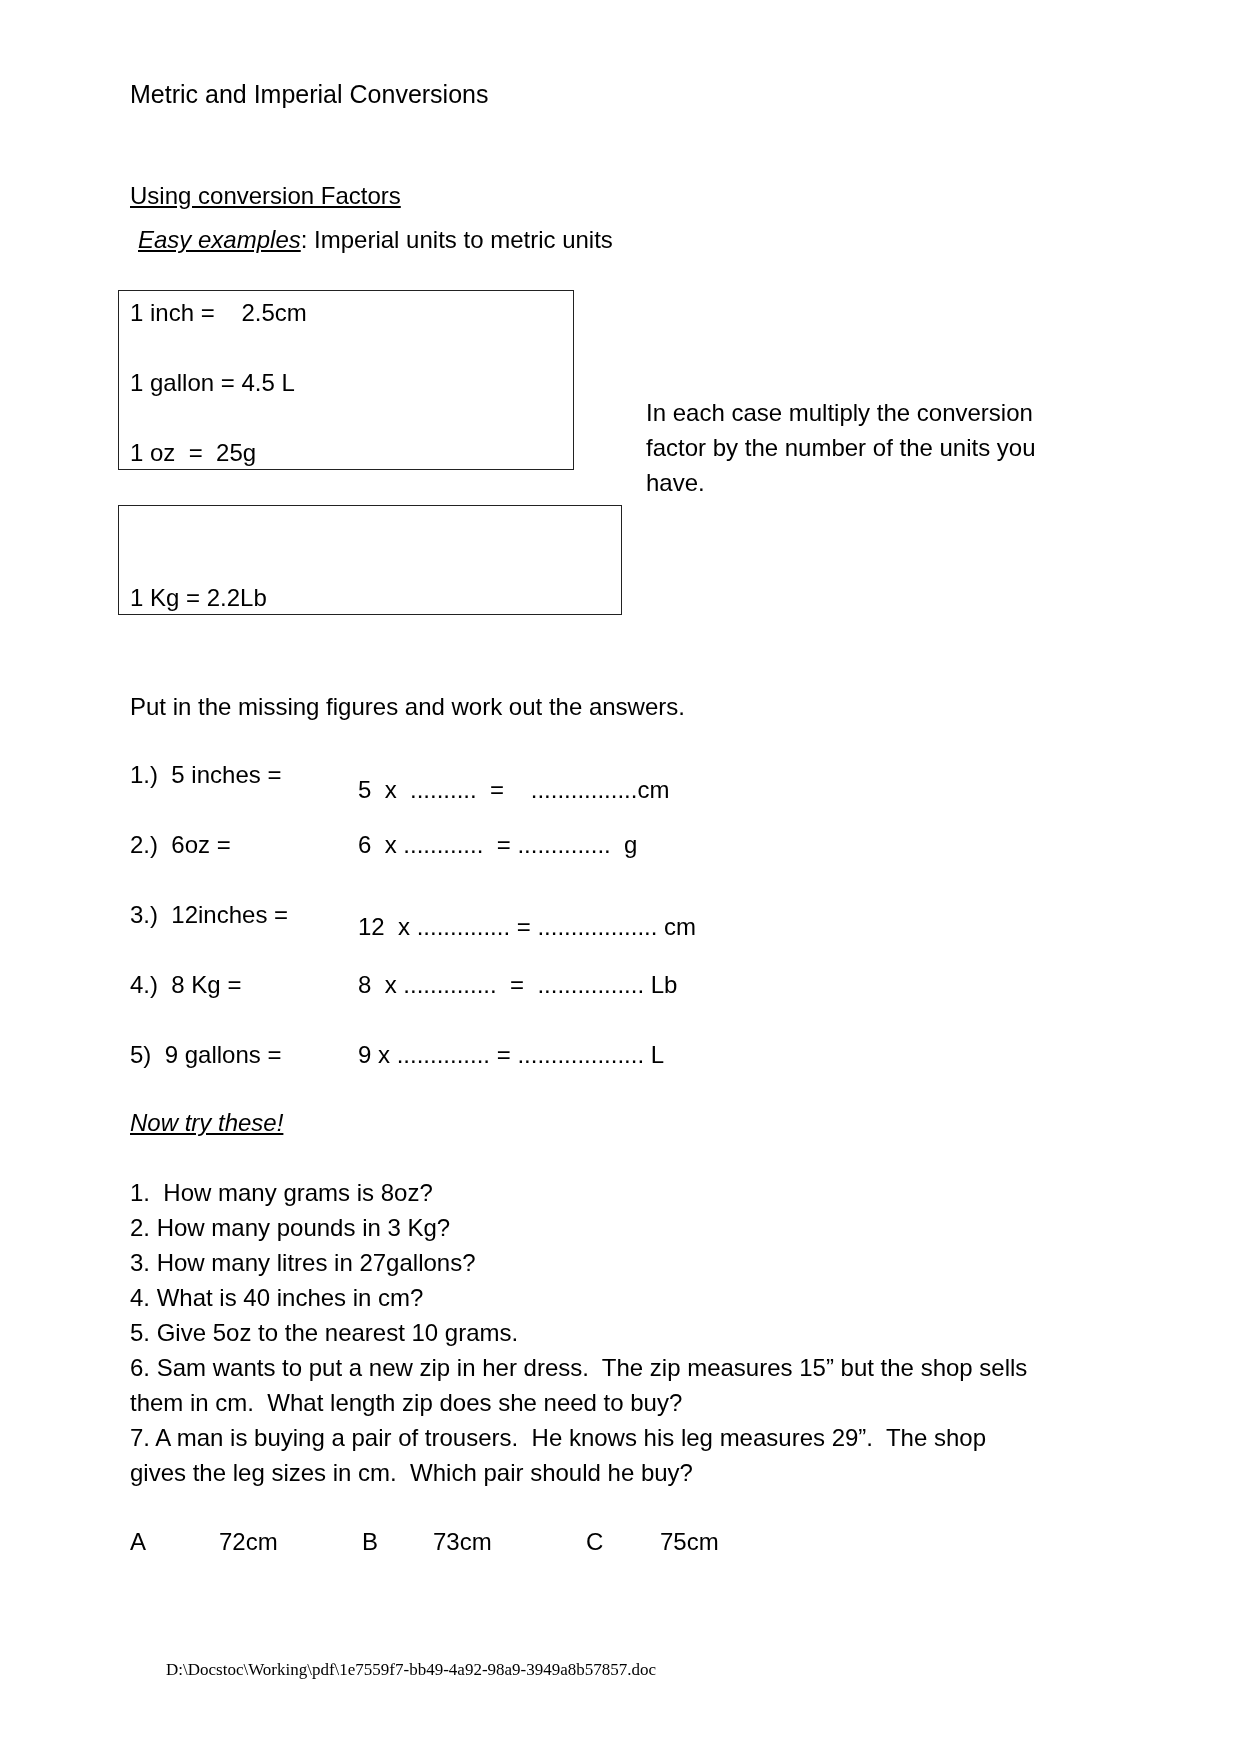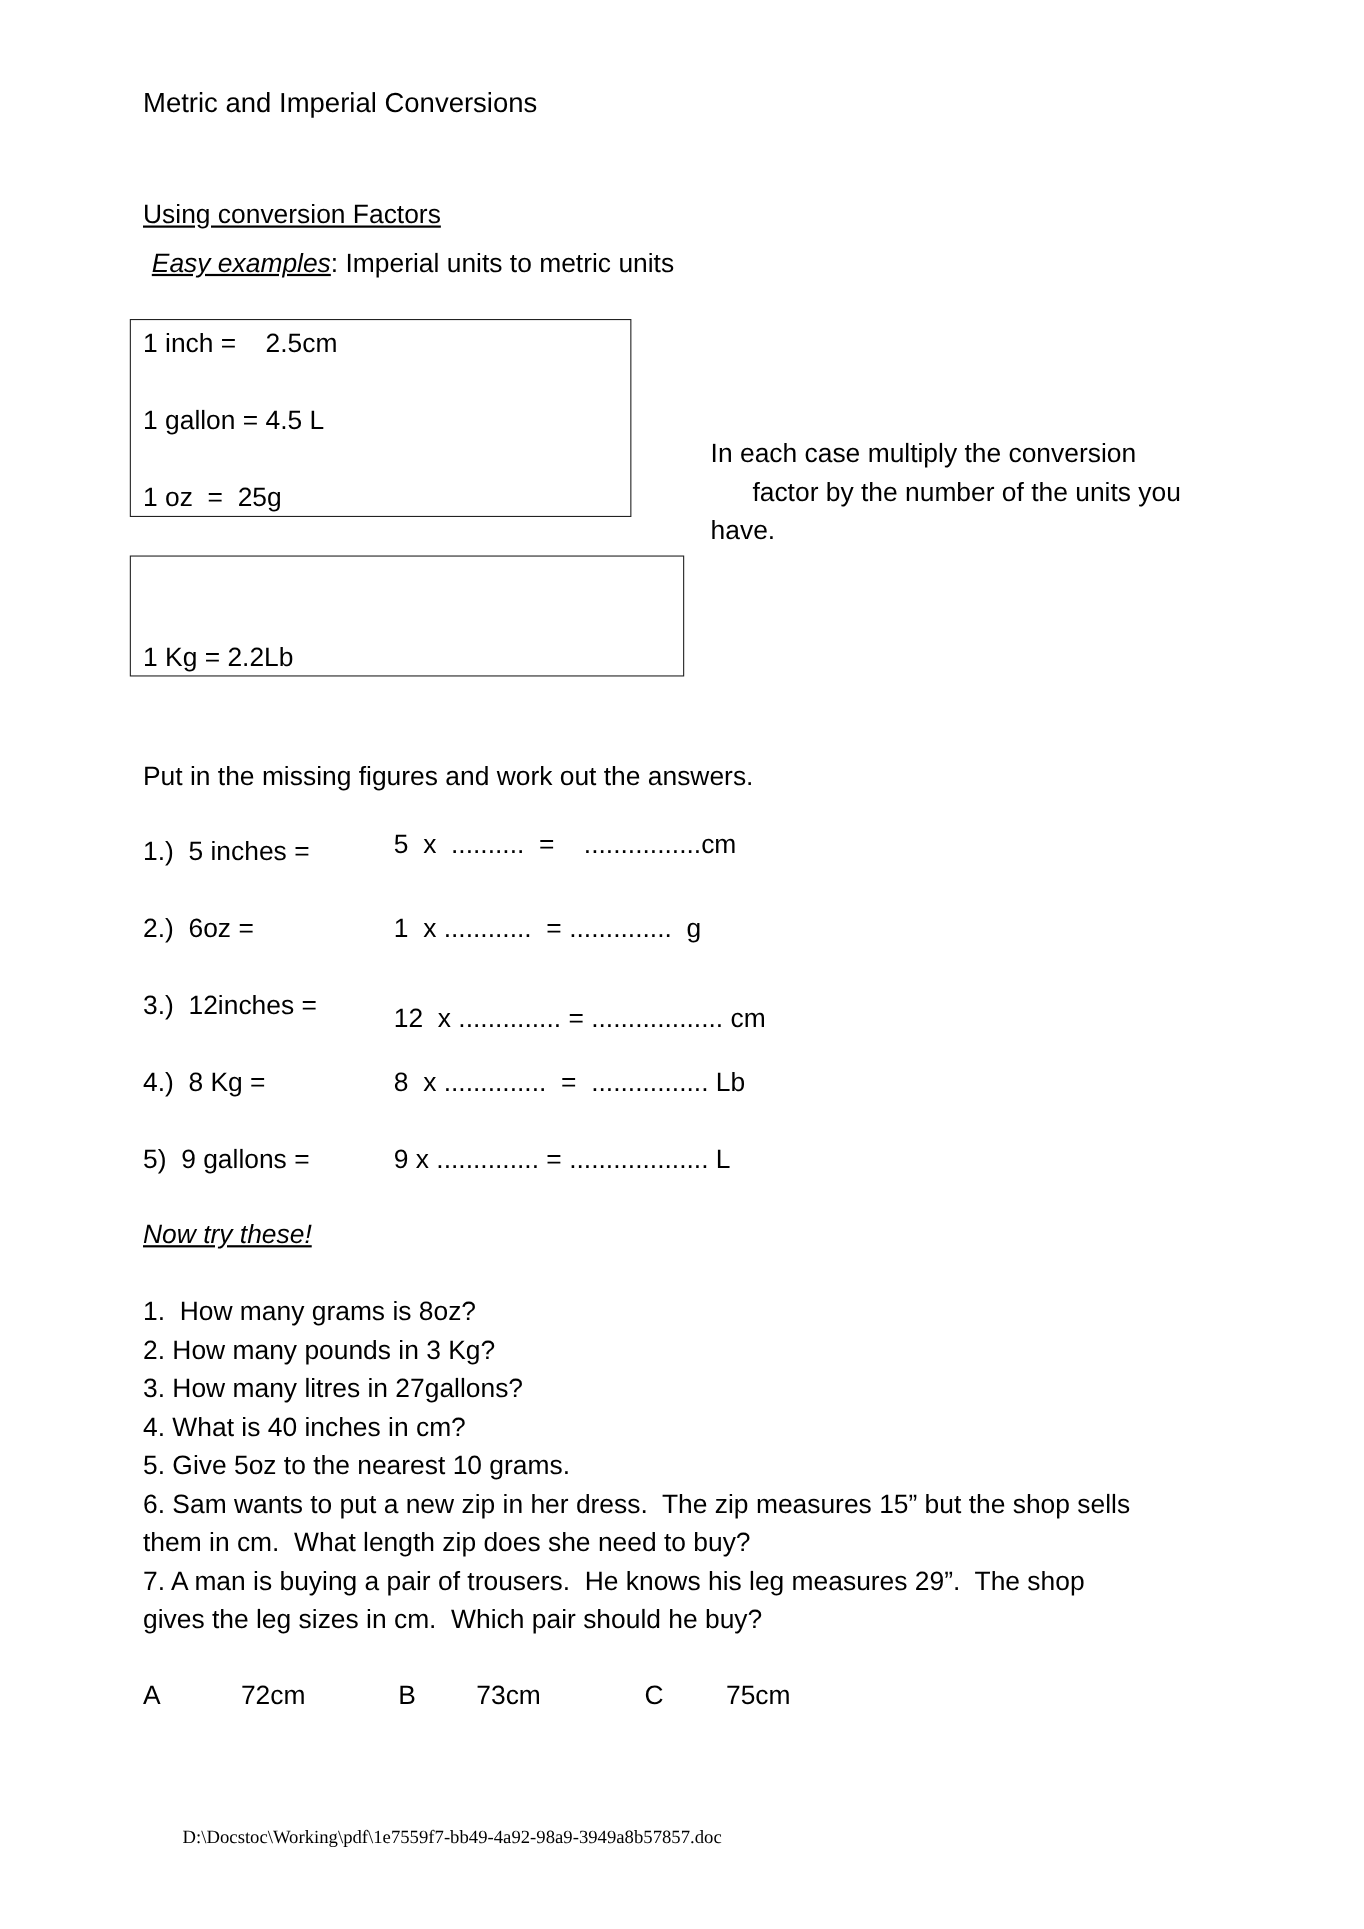--- a/index.html
+++ b/index.html
@@ -28,34 +28,34 @@
   <div class="t" style="left:11px; top:78px; white-space:pre;">1 gallon = 4.5 L</div>
   <div class="t" style="left:11px; top:148px; white-space:pre;">1 oz  =  25g</div>
 </div>
 
 <div class="box" style="left:118px; top:505px; width:504px; height:110px;">
   <div class="t" style="left:11px; top:78px;">1 Kg = 2.2Lb</div>
 </div>
 
 <div>
   <div class="t" style="left:646px; top:399px;">In each case multiply the conversion</div>
-  <div class="t" style="left:646px; top:434px;margin-left:38px;">factor by the number of the units you</div>
+  <div class="t" style="left:646px; top:434px;">factor by the number of the units you</div>
   <div class="t" style="left:646px; top:469px;">have.</div>
 </div>
 
 <div class="t" style="left:130px; top:693px;">Put in the missing figures and work out the answers.</div>
 
 <div>
   <div>
     <div class="col" style="left:130px; top:761px; white-space:pre;">1.)  5 inches =</div>
-    <div class="col" style="left:358px; top:754px; white-space:pre;text-align:right;">5  x  ..........  =    ................cm</div>
+    <div class="col" style="left:358px; top:776px; white-space:pre;text-align:right;">5  x  ..........  =    ................cm</div>
   </div>
   <div>
     <div class="col" style="left:130px; top:831px; white-space:pre;">2.)  6oz =</div>
-    <div class="col" style="left:358px; top:831px; white-space:pre;">1  x ............  = ..............  g</div>
+    <div class="col" style="left:358px; top:831px; white-space:pre;">6  x ............  = ..............  g</div>
   </div>
   <div>
     <div class="col" style="left:130px; top:901px; white-space:pre;">3.)  12inches =</div>
     <div class="col" style="left:358px; top:901px; white-space:pre;margin-top:12px;">12  x .............. = .................. cm</div>
   </div>
   <div>
     <div class="col" style="left:130px; top:971px; white-space:pre;">4.)  8 Kg =</div>
     <div class="col" style="left:358px; top:971px; white-space:pre;">8  x ..............  =  ................ Lb</div>
   </div>
   <div>

